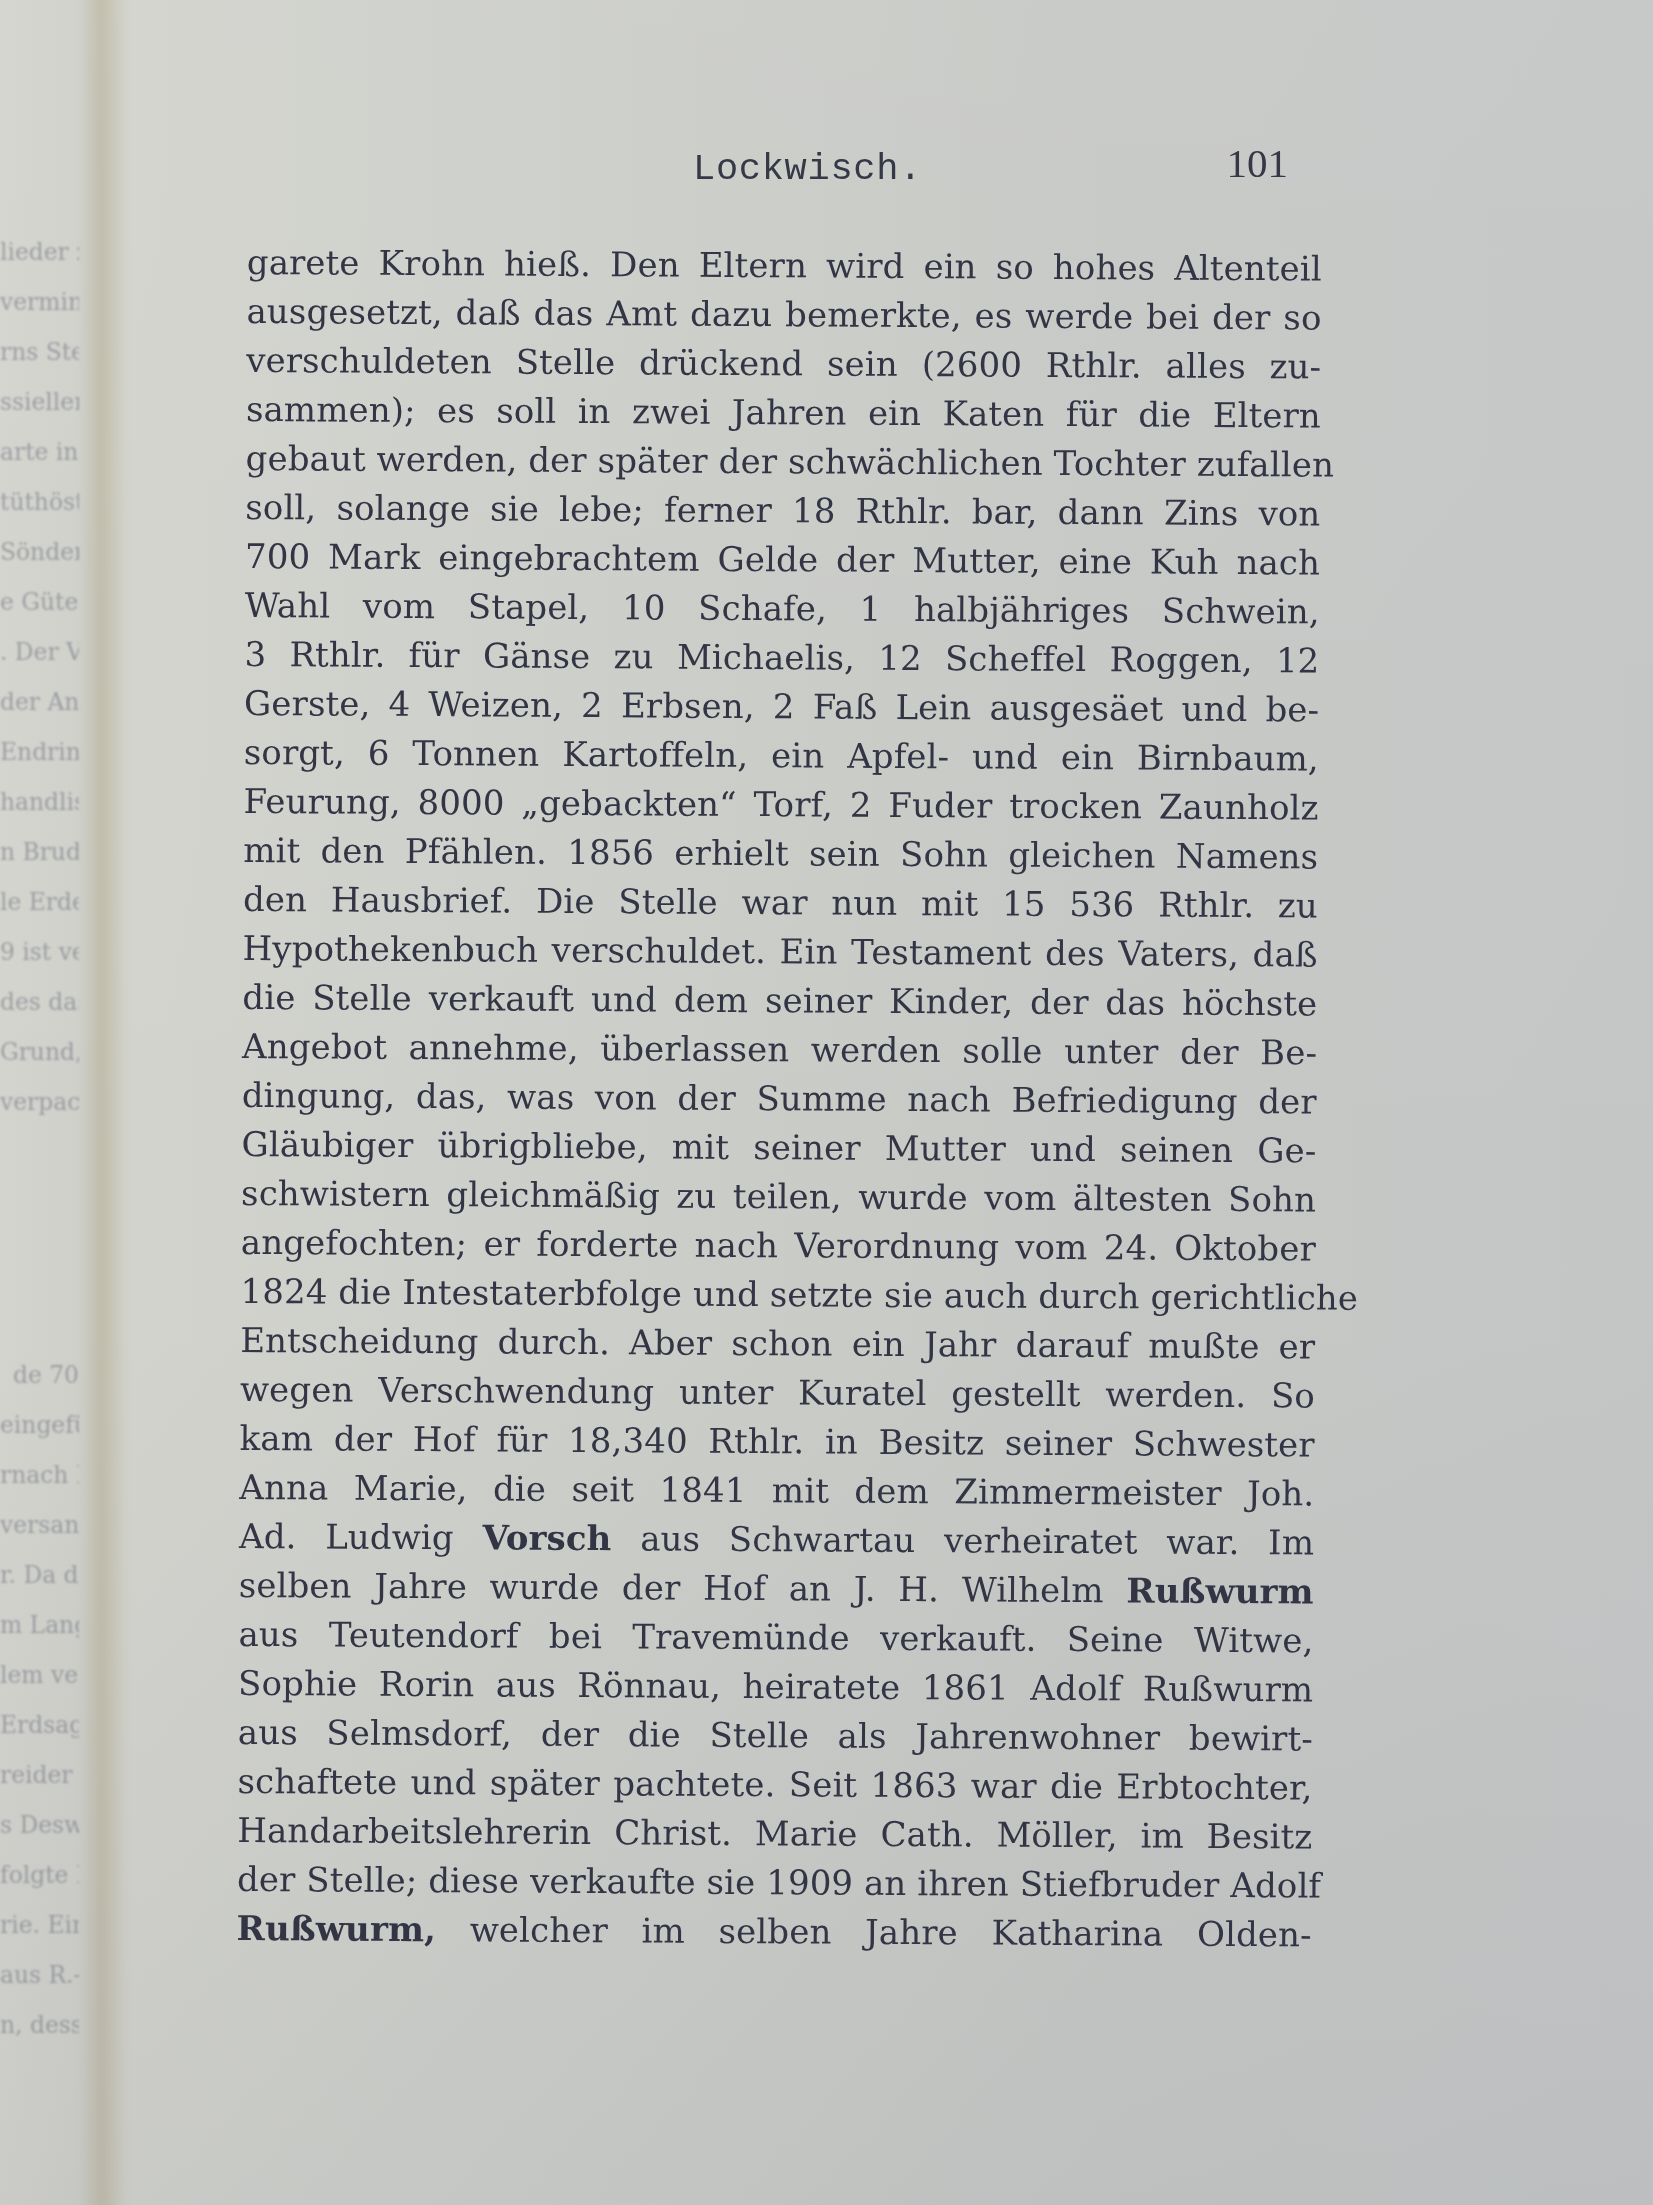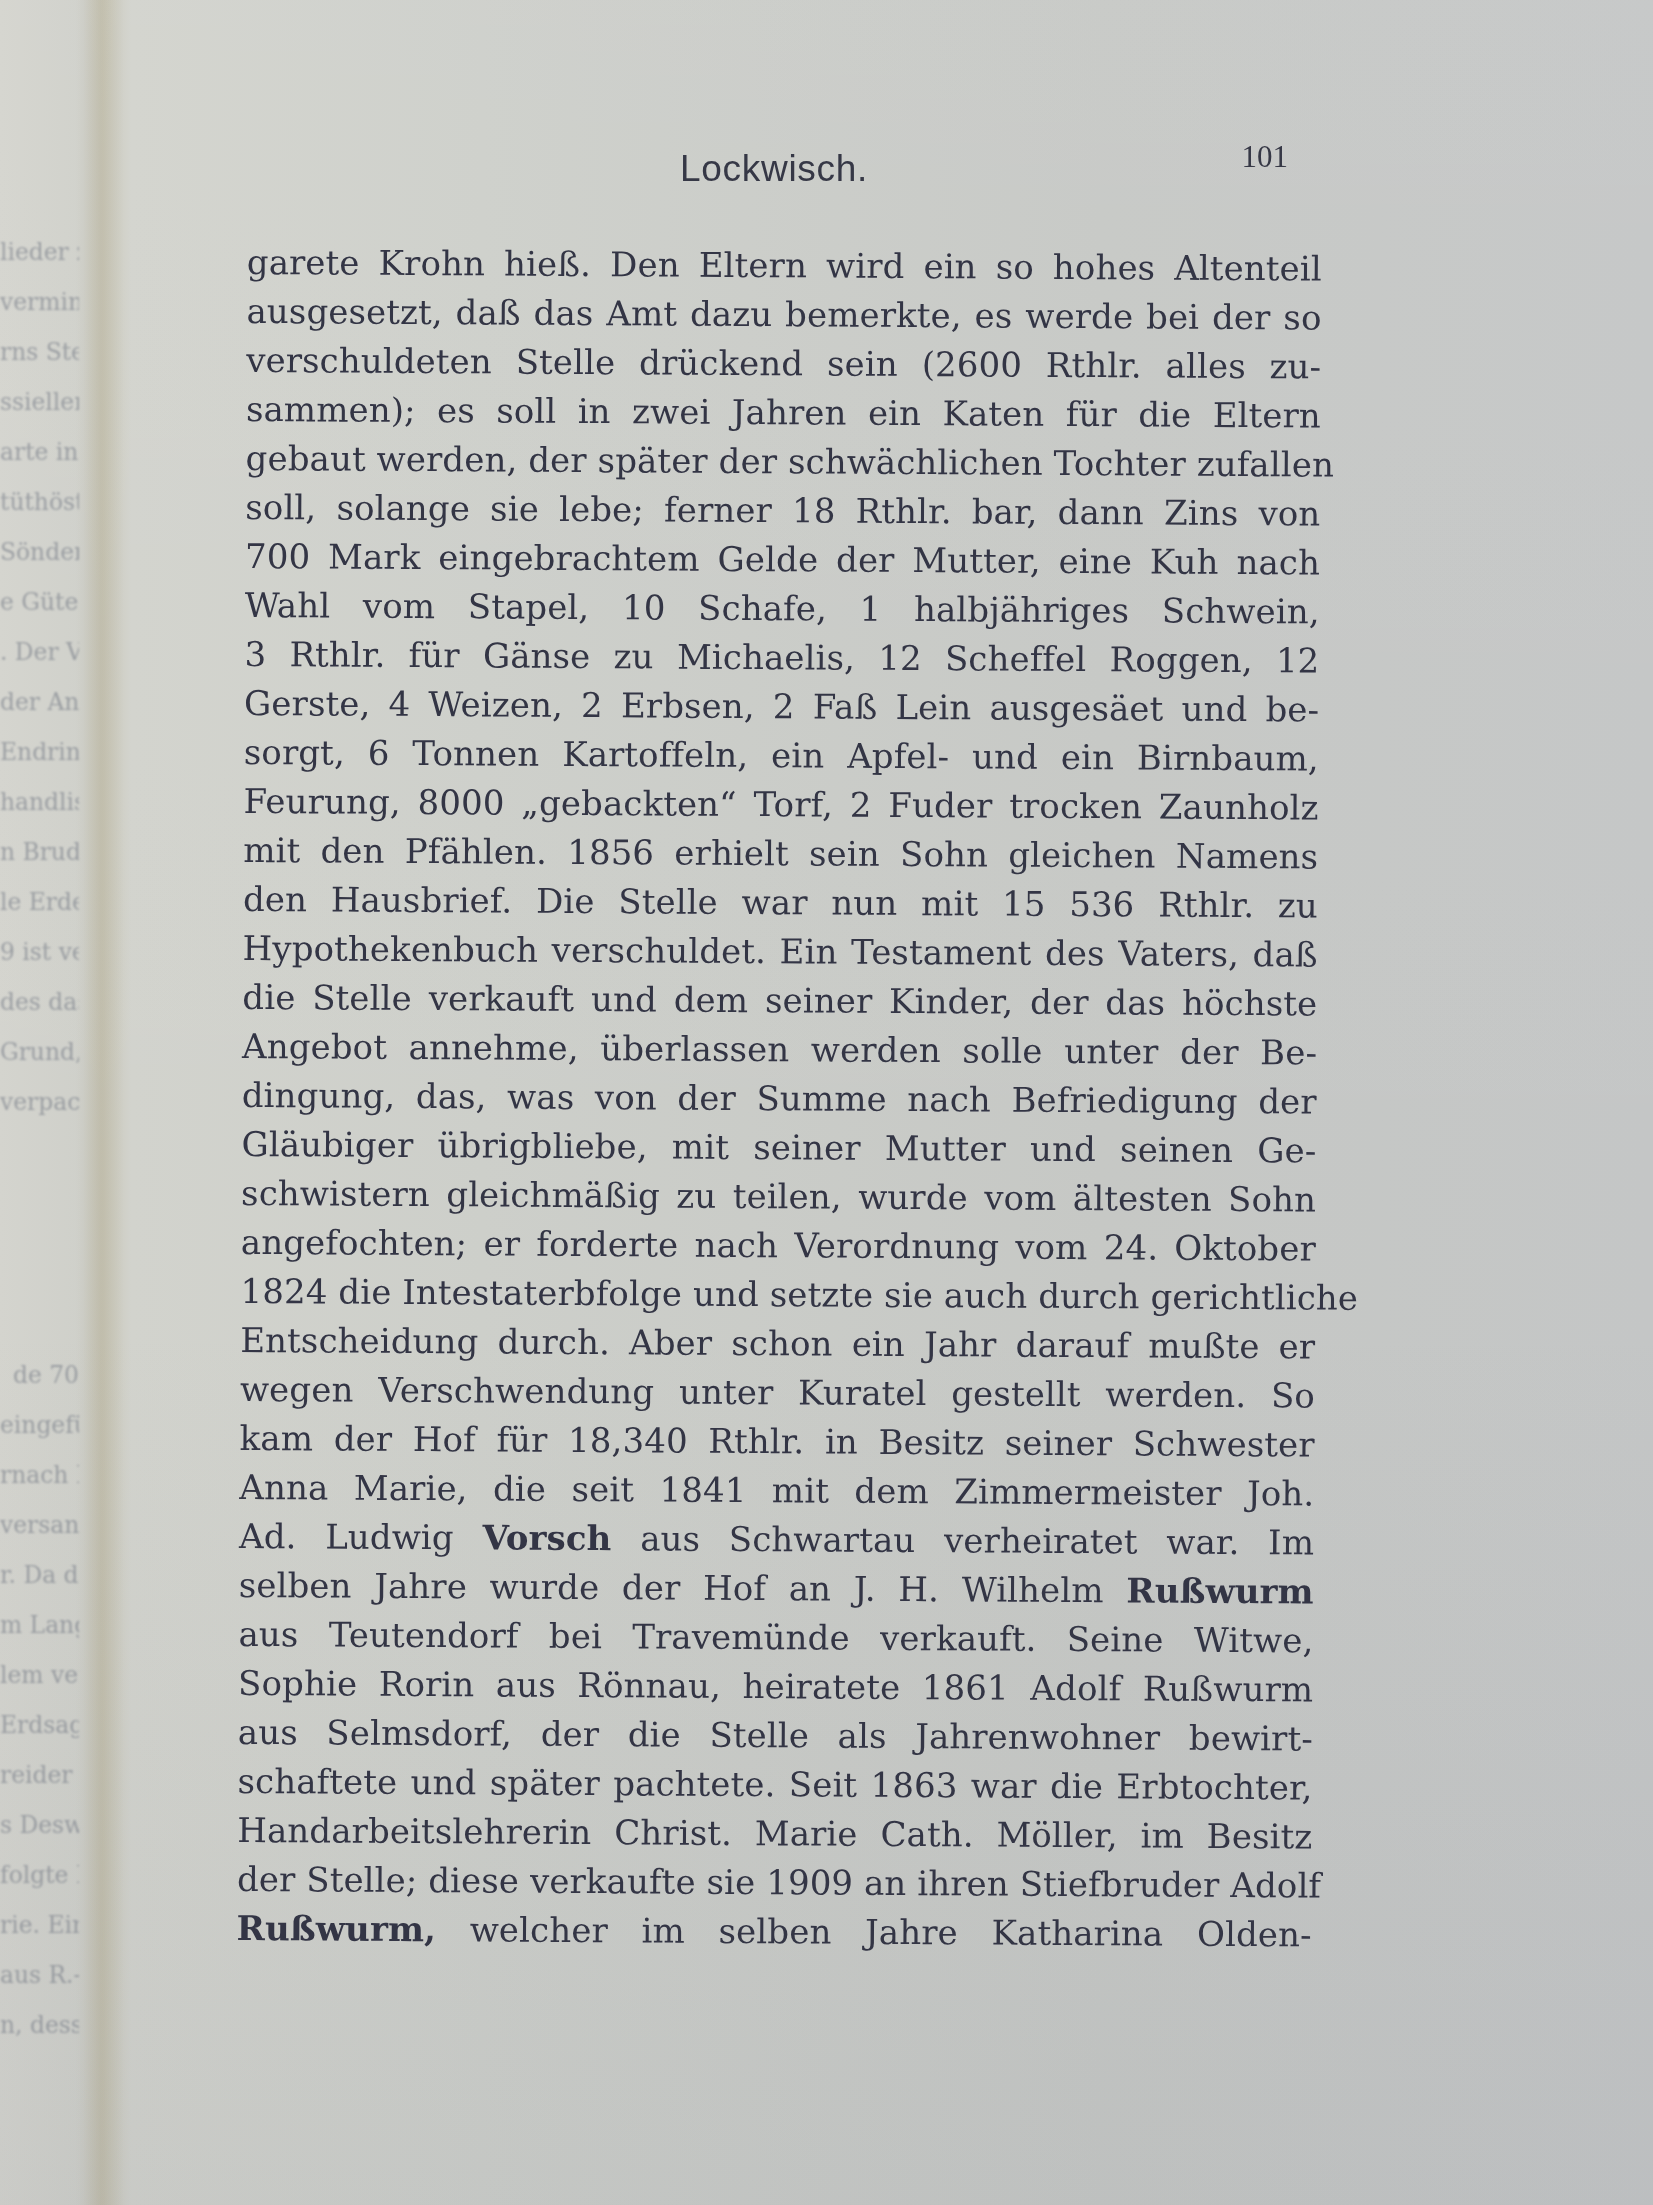--- a/index.html
+++ b/index.html
@@ -48,31 +48,31 @@
     .header {
       position: absolute;
       top: 138px;
       left: 661px;
       width: 627px;
       height: 55px;
       color: #363846;
     }
     .running-title {
       position: absolute;
-      left: 19px;
+      left: 32px;
       top: 9.6px;
       font-size: 37px;
-      font-family: Liberation Sans, sans-serif;
+      font-family: Liberation Mono, monospace;
       letter-spacing: 0.7px;
     }
     .page-number {
       position: absolute;
       right: 0px;
       top: 1.4px;
-      font-size: 31px;
+      font-size: 41px;
       font-family: "Liberation Serif", serif;
     }
     .body-text {
       position: absolute;
       left: 247px;
       top: 238px;
       width: 1075px;
       color: #333545;
       font-family: "DejaVu Serif", serif;
       font-size: 34px;

